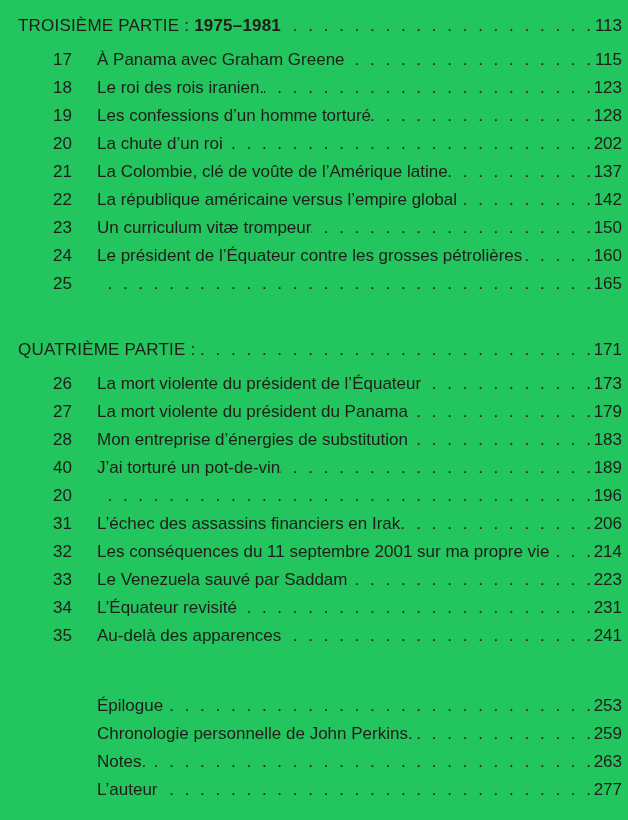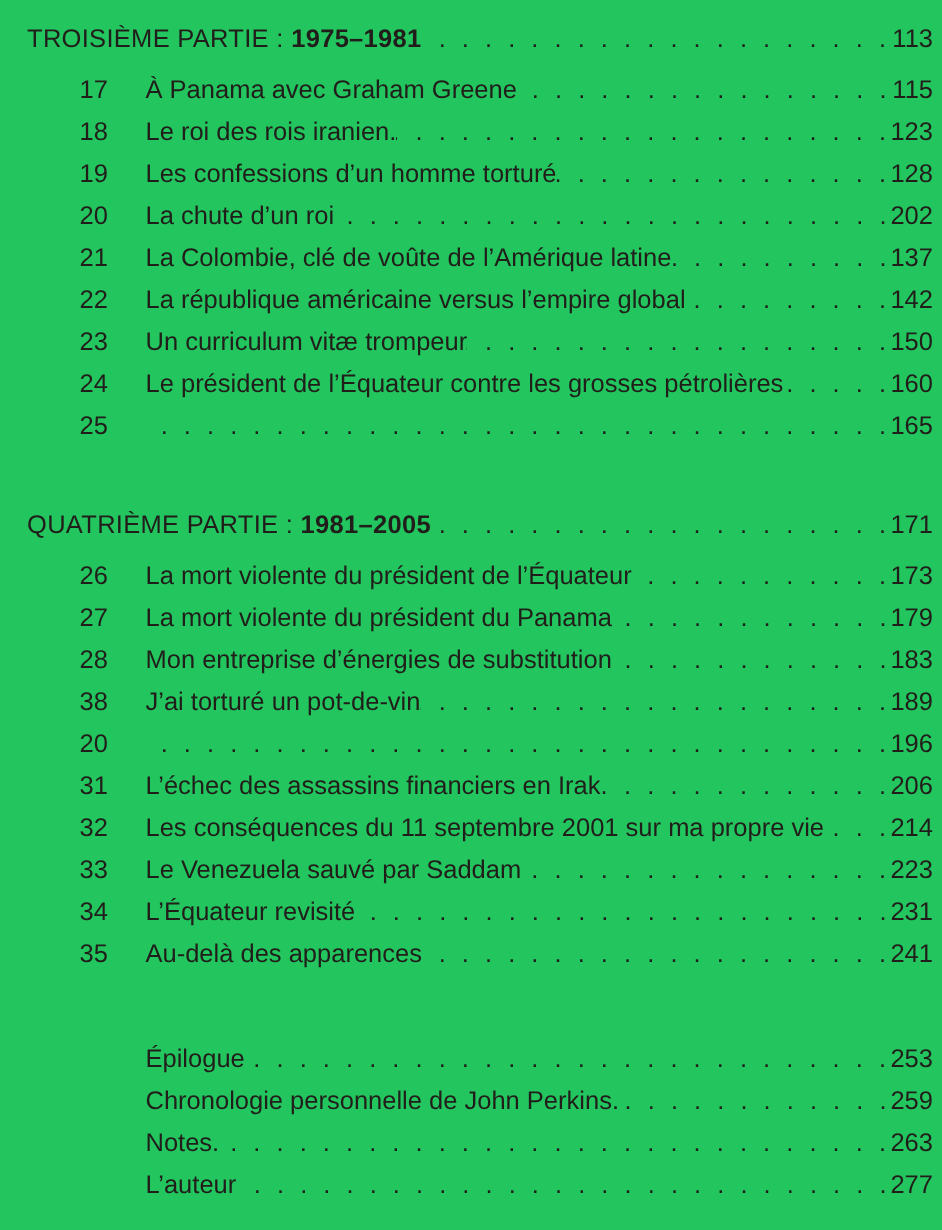--- a/index.html
+++ b/index.html
@@ -127,21 +127,20 @@
     <span class="chap-num">25</span>
     <span class="leader">. . . . . . . . . . . . . . . . . . . . . . . . . . . . . . . . . . . . . . . . . . . . . . . . . . . . . . . . . . . .</span>
     <span class="page-num">165</span>
   </div>
 </div>
   </div>
 
   <div class="section">
     <div class="row header-row">
       <span class="header-label">QUATRIÈME PARTIE :</span>
-      <span class="header-years">1981–2005</span>
       <span class="leader">. . . . . . . . . . . . . . . . . . . . . . . . . . . . . . . . . . . . . . . . . . . . . . . . . . . . . . . . . . . .</span>
       <span class="page-num">171</span>
     </div>
     <div class="chapters">
   <div class="row chapter-row">
     <span class="chap-num">26</span>
     <span class="chap-title">La mort violente du président de l’Équateur</span>
     <span class="leader">. . . . . . . . . . . . . . . . . . . . . . . . . . . . . . . . . . . . . . . . . . . . . . . . . . . . . . . . . . . .</span>
     <span class="page-num">173</span>
   </div>
@@ -154,21 +153,21 @@
   </div>
 
   <div class="row chapter-row">
     <span class="chap-num">28</span>
     <span class="chap-title">Mon entreprise d’énergies de substitution</span>
     <span class="leader">. . . . . . . . . . . . . . . . . . . . . . . . . . . . . . . . . . . . . . . . . . . . . . . . . . . . . . . . . . . .</span>
     <span class="page-num">183</span>
   </div>
 
   <div class="row chapter-row">
-    <span class="chap-num">38</span>
+    <span class="chap-num">40</span>
     <span class="chap-title">J’ai torturé un pot-de-vin</span>
     <span class="leader">. . . . . . . . . . . . . . . . . . . . . . . . . . . . . . . . . . . . . . . . . . . . . . . . . . . . . . . . . . . .</span>
     <span class="page-num">189</span>
   </div>
 
   <div class="row chapter-row">
     <span class="chap-num">20</span>
     <span class="leader">. . . . . . . . . . . . . . . . . . . . . . . . . . . . . . . . . . . . . . . . . . . . . . . . . . . . . . . . . . . .</span>
     <span class="page-num">196</span>
   </div>

